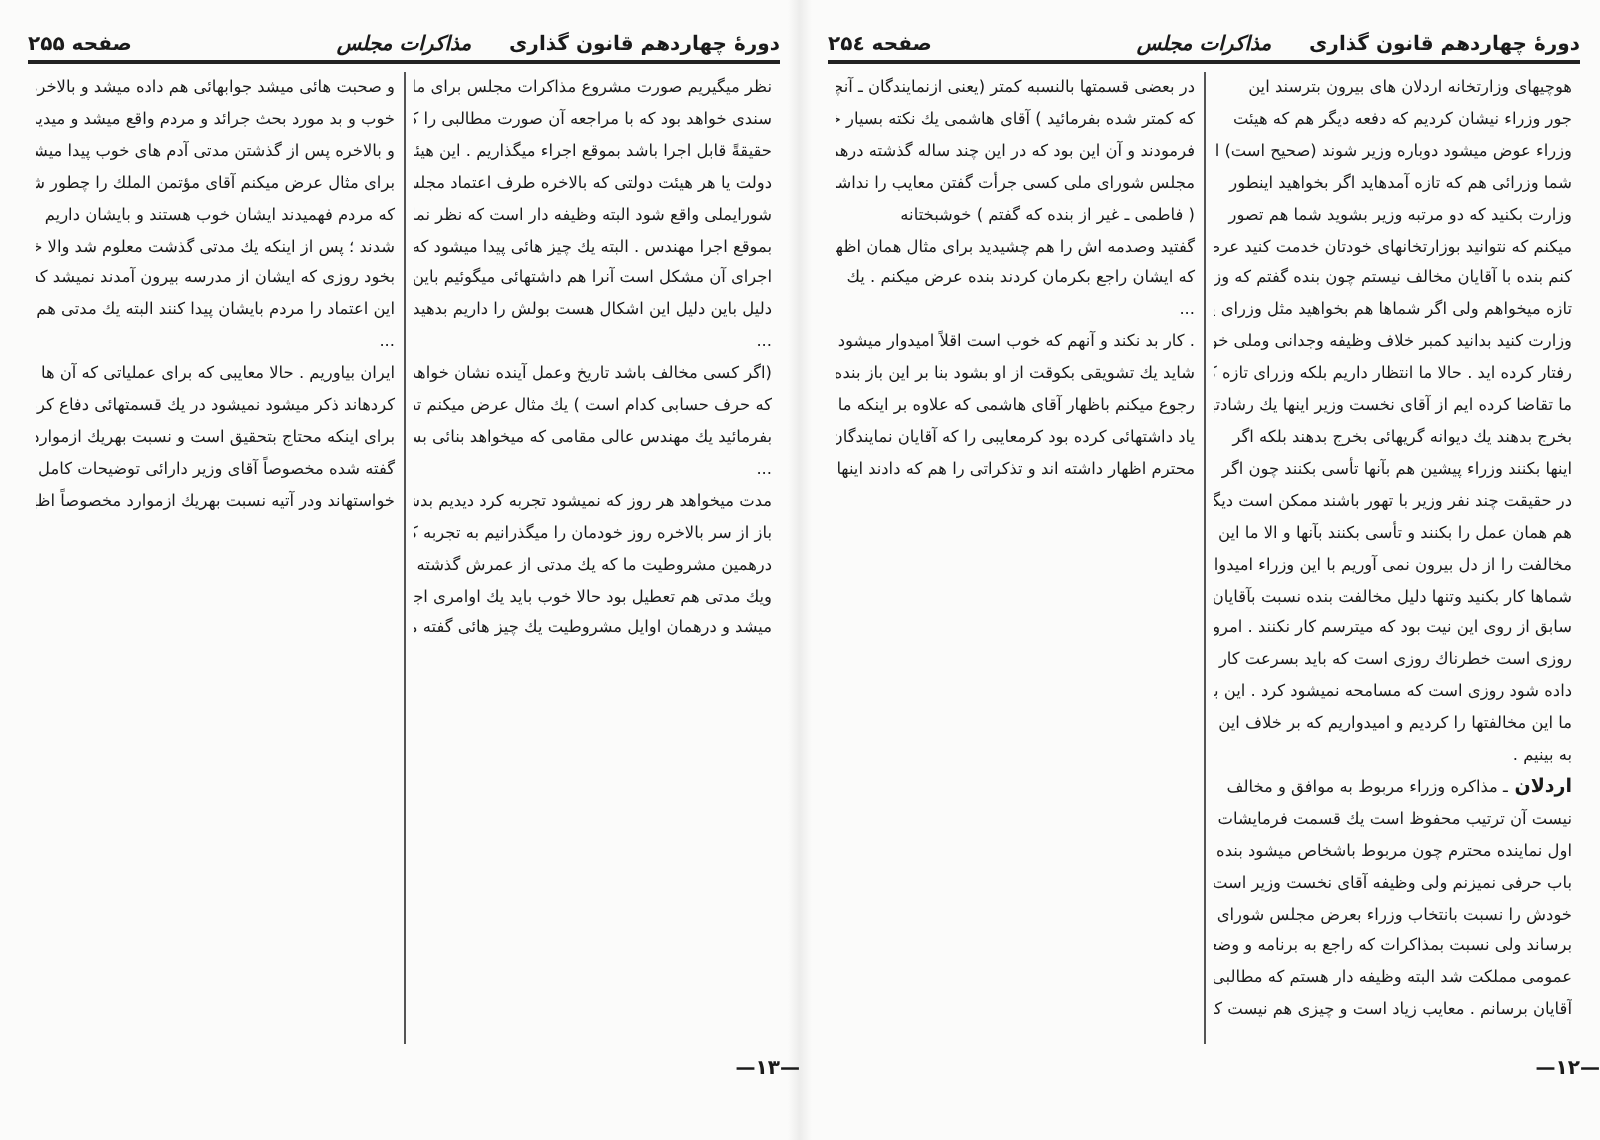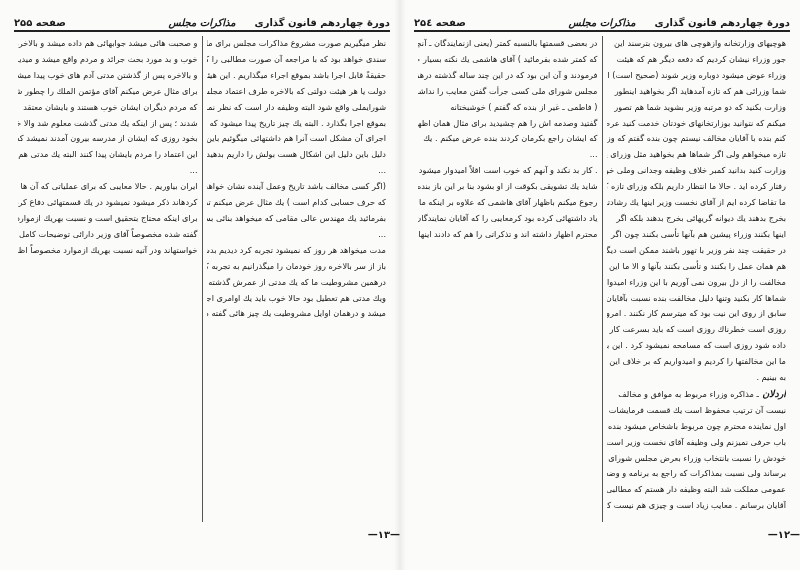--- a/index.html
+++ b/index.html
@@ -8,21 +8,21 @@
   .page { position:absolute; top:0; height:570px; width:400px; }
   .page.left { left:0; }
   .page.right { left:400px; }
   .header { position:absolute; top:14px; left:14px; right:10px; height:14px; direction:rtl;
             font-size:10px; font-weight:bold; display:flex; justify-content:space-between; align-items:flex-end; }
   .header .mid { position:absolute; left:50%; transform:translateX(-50%);font-style:italic; }
   .rule { position:absolute; top:30px; left:14px; right:10px; height:2px; background:#222; }
   .cols { position:absolute; top:36px; left:14px; right:10px; bottom:48px; display:flex; flex-direction:row-reverse; gap:0; }
   .col { flex:1; direction:rtl; text-align:justify; font-size:8.2px; line-height:15.9px; padding:0 4px; overflow:hidden; }
   .divider { width:1px; background:#555; }
-  .col .heading { font-weight:bold; font-size:9.5px;font-style:italic; }
+  .col .heading { font-weight:bold; font-size:9.5px; }
   .footer { position:absolute; bottom:30px; left:0; right:0; font-size:10px; font-weight:bold; direction:rtl; }
   .line { white-space:nowrap; overflow:hidden; text-overflow:clip; display:block; }
   .shadow { position:absolute; top:0; bottom:0; width:6px; background:linear-gradient(to right, rgba(0,0,0,0.06), rgba(0,0,0,0)); }
 </style>
 </head>
 <body>
 
 <div class="page left">
   <div class="header">
     <span>دورهٔ چهاردهم قانون گذاری</span>
@@ -30,41 +30,41 @@
     <span>صفحه ۲۵۵</span>
   </div>
   <div class="rule"></div>
   <div class="cols">
     <div class="col" id="lp-cr">
         <span class="line">نظر میگیریم صورت مشروع مذاکرات مجلس برای ما یك</span>
         <span class="line">سندی خواهد بود که با مراجعه آن صورت مطالبی را که</span>
         <span class="line">حقیقةً قابل اجرا باشد بموقع اجراء میگذاریم . این هیئت</span>
         <span class="line">دولت یا هر هیئت دولتی که بالاخره طرف اعتماد مجلس</span>
         <span class="line">شورایملی واقع شود البته وظیفه دار است که نظر نمایندگان را</span>
-        <span class="line">بموقع اجرا بگذارد . البته یك چیز تاریخ پیدا میشود که</span>
+        <span class="line">بموقع اجرا مهندس . البته یك چیز هائی پیدا میشود که</span>
         <span class="line">اجرای آن مشکل است آنرا هم داشتهائی میگوئیم باین</span>
         <span class="line">دلیل باین دلیل این اشکال هست بولش را داریم بدهید</span>
         <span class="line">...</span>
         <span class="line">(اگر کسی مخالف باشد تاریخ وعمل آینده نشان خواهد داد</span>
         <span class="line">که حرف حسابی کدام است ) یك مثال عرض میکنم تصور</span>
         <span class="line">بفرمائید یك مهندس عالی مقامی که میخواهد بنائی بسازد</span>
         <span class="line">...</span>
         <span class="line">مدت میخواهد هر روز که نمیشود تجربه کرد دیدیم بدشد</span>
         <span class="line">باز از سر بالاخره روز خودمان را میگذرانیم به تجربه که</span>
         <span class="line">درهمین مشروطیت ما که یك مدتی از عمرش گذشته است</span>
         <span class="line">ویك مدتی هم تعطیل بود حالا خوب باید یك اوامری اجرا</span>
         <span class="line">میشد و درهمان اوایل مشروطیت یك چیز هائی گفته میشد</span>
       </div>
     <div class="divider"></div>
     <div class="col" id="lp-cl">
         <span class="line">و صحبت هائی میشد جوابهائی هم داده میشد و بالاخره</span>
         <span class="line">خوب و بد مورد بحث جرائد و مردم واقع میشد و میدیدند</span>
         <span class="line">و بالاخره پس از گذشتن مدتی آدم های خوب پیدا میشدند</span>
         <span class="line">برای مثال عرض میکنم آقای مؤتمن الملك را چطور شد</span>
-        <span class="line">که مردم دیگران ایشان خوب هستند و بایشان معتقد</span>
+        <span class="line">که مردم فهمیدند ایشان خوب هستند و بایشان داریم</span>
         <span class="line">شدند ؛ پس از اینکه یك مدتی گذشت معلوم شد والا خود</span>
         <span class="line">بخود روزی که ایشان از مدرسه بیرون آمدند نمیشد که</span>
         <span class="line">این اعتماد را مردم بایشان پیدا کنند البته یك مدتی هم در</span>
         <span class="line">...</span>
         <span class="line">ایران بیاوریم . حالا معایبی که برای عملیاتی که آن ها</span>
         <span class="line">کردهاند ذکر میشود نمیشود در یك قسمتهائی دفاع کرد</span>
         <span class="line">برای اینکه محتاج بتحقیق است و نسبت بهریك ازموارد که</span>
         <span class="line">گفته شده مخصوصاً آقای وزیر دارائی توضیحات کامل</span>
         <span class="line">خواستهاند ودر آتیه نسبت بهریك ازموارد مخصوصاً اظهاراتی</span>
       </div>
@@ -75,21 +75,21 @@
 
 <div class="page right">
   <div class="header">
     <span>دورهٔ چهاردهم قانون گذاری</span>
     <span class="mid">مذاکرات مجلس</span>
     <span>صفحه ۲۵٤</span>
   </div>
   <div class="rule"></div>
   <div class="cols">
     <div class="col" id="rp-cr">
-        <span class="line">هوچیهای وزارتخانه وازهوچی های بیرون بترسند این</span>
+        <span class="line">هوچیهای وزارتخانه اردلان های بیرون بترسند این</span>
         <span class="line">جور وزراء نیشان کردیم که دفعه دیگر هم که هیئت</span>
         <span class="line">وزراء عوض میشود دوباره وزیر شوند (صحیح است) اینطور</span>
         <span class="line">شما وزرائی هم که تازه آمدهاید اگر بخواهید اینطور</span>
         <span class="line">وزارت بکنید که دو مرتبه وزیر بشوید شما هم تصور</span>
         <span class="line">میکنم که نتوانید بوزارتخانهای خودتان خدمت کنید عرض</span>
         <span class="line">کنم بنده با آقایان مخالف نیستم چون بنده گفتم که وزیر</span>
         <span class="line">تازه میخواهم ولی اگر شماها هم بخواهید مثل وزرای پیشین</span>
         <span class="line">وزارت کنید بدانید کمبر خلاف وظیفه وجدانی وملی خودتان</span>
         <span class="line">رفتار کرده اید . حالا ما انتظار داریم بلکه وزرای تازه که</span>
         <span class="line">ما تقاضا کرده ایم از آقای نخست وزیر اینها یك رشادتهائی</span>

